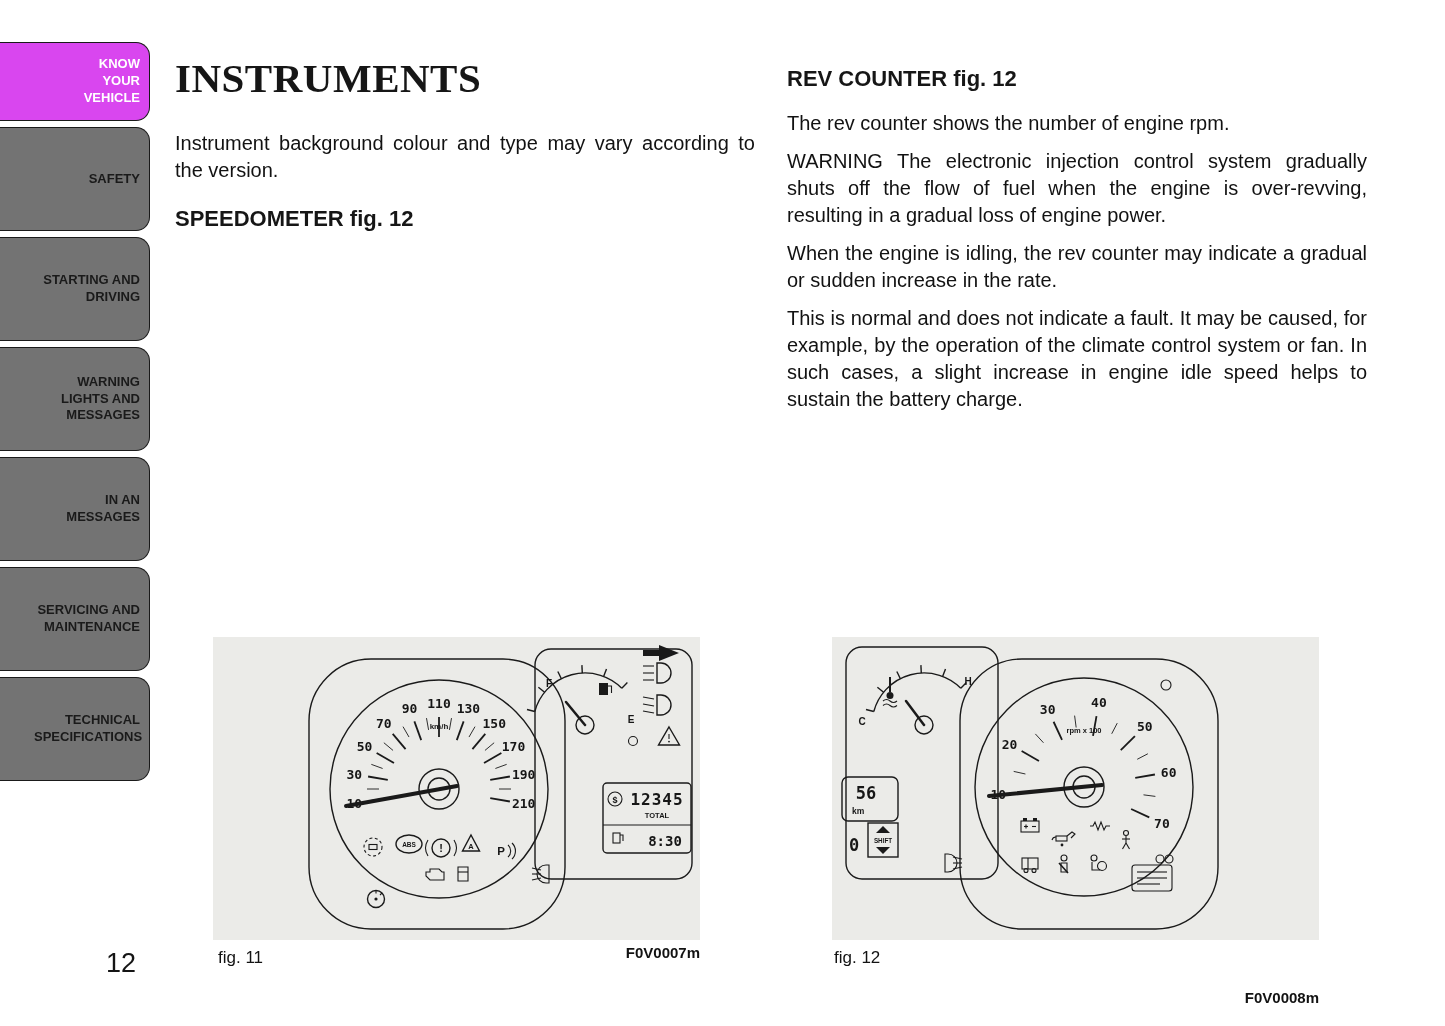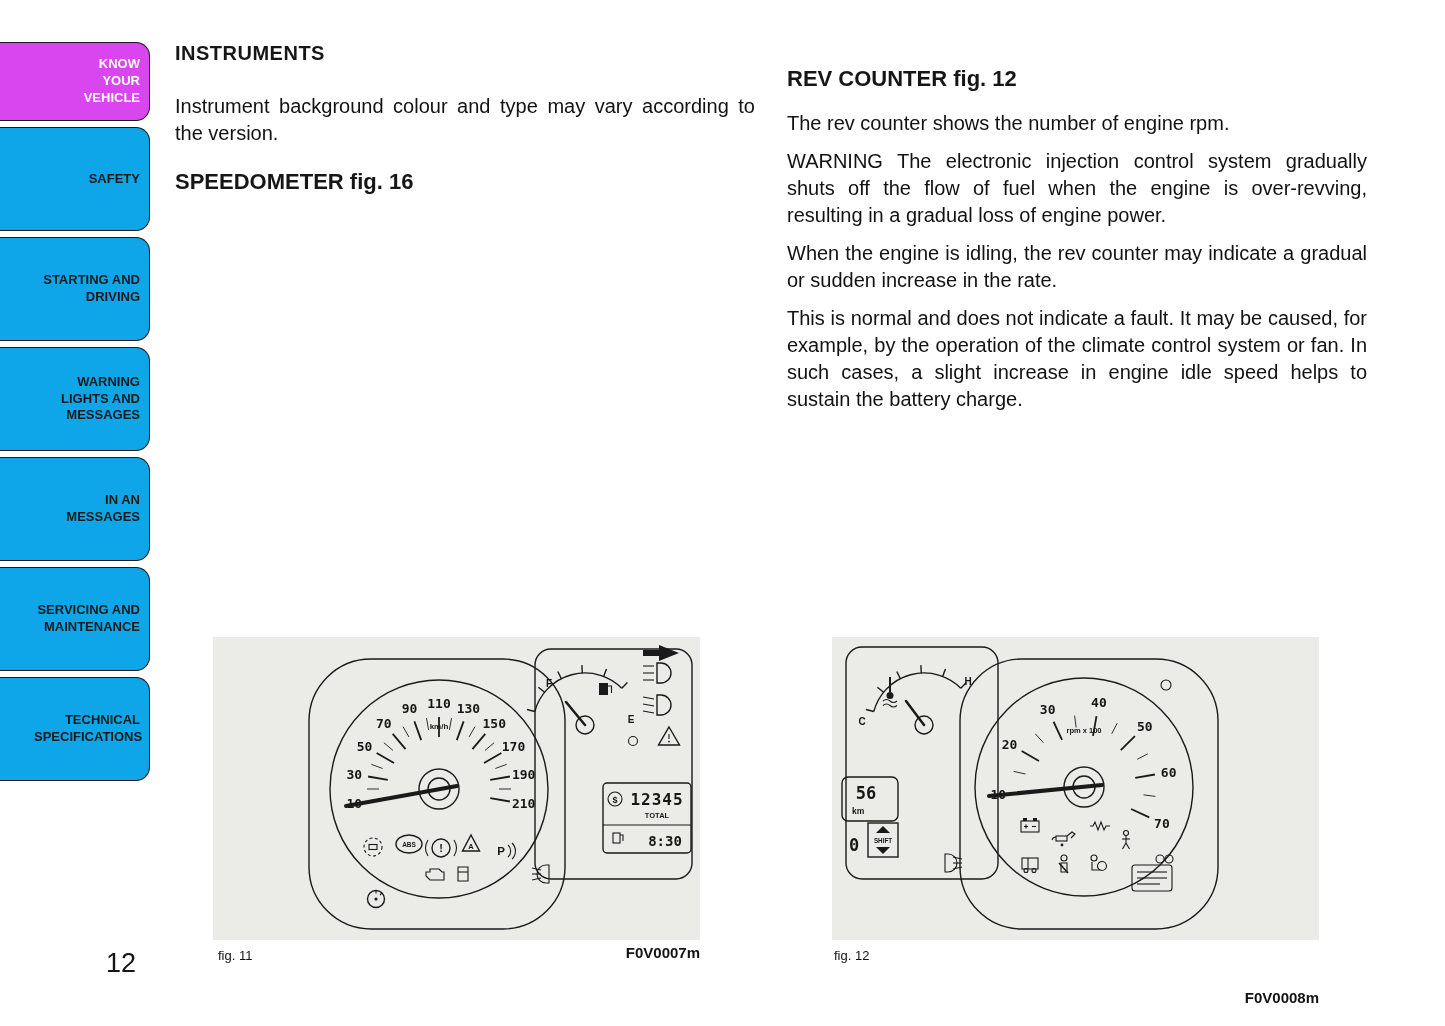--- a/index.html
+++ b/index.html
@@ -4,44 +4,44 @@
 <style>
   html,body{margin:0;padding:0;}
   body{
     width:1445px;height:1026px;position:relative;overflow:hidden;
     background:#ffffff;color:#151515;
     font-family:"Liberation Sans", sans-serif;
   }
   
   .sidebar{position:absolute;left:0;top:42px;width:150px;display:flex;flex-direction:column;gap:6px;}
   .tab{
-    height:104px;background:#0ea5e9;border:1.4px solid #1a1a1a;border-left:none;
+    height:104px;background:#737373;border:1.4px solid #1a1a1a;border-left:none;
     border-radius:0 14px 14px 0;display:flex;align-items:center;justify-content:flex-end;
     padding-right:9px;box-sizing:border-box;
   }
   .tab-label{
     font-size:13px;font-weight:bold;line-height:1.3;text-align:right;
     max-width:106px;color:#1a1a1a;
   }
   .tab.active{background:#d946ef;height:79px;}
   .tab.active .tab-label{color:#ffffff;max-width:64px;}
   .page-number{position:absolute;left:106px;top:948px;font-size:27px;font-weight:normal;}
   
   .col{position:absolute;top:38px;width:580px;}
   #left-col{left:175px;}
   #right-col{left:787px;top:42px;margin-top:24px;}
-  h1.doc-title{font-size:20px;margin:4px 0 28px 0;letter-spacing:.5px;color:#161616;}
+  h1.doc-title{font-size:41px;margin:16px 0 28px 0;letter-spacing:.5px;color:#161616;font-family:Liberation Serif, serif;}
   h2.doc-sub{font-size:22px;margin:22px 0 18px 0;color:#161616;}
   #right-col h2.doc-sub{margin-top:0;}
   p.body{font-size:20px;line-height:27px;text-align:justify;margin:0 0 11px 0;color:#121212;}
   
   .fig-panel{position:absolute;top:637px;width:487px;height:303px;background:#ebebe8;}
   #fig11-panel{left:213px;}
   #fig12-panel{left:832px;}
-  .fig-caption{position:absolute;top:948px;font-size:13px;color:#121212;}
+  .fig-caption{position:absolute;top:948px;font-size:17px;color:#121212;}
   #fig11-caption{left:218px;}
   #fig12-caption{left:834px;}
   .fig-code{position:absolute;top:944px;width:487px;text-align:right;font-size:15px;font-weight:bold;color:#121212;}
   #fig11-code{left:213px;}
   #fig12-code{left:832px;margin-top:45px;}
   svg.cluster{display:block;width:487px;height:303px;}
   svg.cluster .ln{stroke:#1a1a1a;fill:none;stroke-width:1.4;}
   svg.cluster .thin{stroke:#1a1a1a;fill:none;stroke-width:1.1;}
   svg.cluster text{fill:#161616;}
   .mono{font-family:"DejaVu Sans Mono", monospace;font-weight:bold;}
@@ -70,21 +70,21 @@
   </div>
   <div class="tab">
     <span class="tab-label">TECHNICAL SPECIFICATIONS</span>
   </div>
 </nav>
 <div class="page-number">12</div>
 
 <section class="col" id="left-col">
   <h1 class="doc-title">INSTRUMENTS</h1>
   <p class="body">Instrument background colour and type may vary according to the version.</p>
-  <h2 class="doc-sub">SPEEDOMETER fig. 16</h2>
+  <h2 class="doc-sub">SPEEDOMETER fig. 12</h2>
 </section>
 
 <section class="col" id="right-col">
   <h2 class="doc-sub">REV COUNTER fig. 12</h2>
   <p class="body">The rev counter shows the number of engine rpm.</p>
   <p class="body">WARNING The electronic injection control system gradually shuts off the flow of fuel when the engine is over-revving, resulting in a gradual loss of engine power.</p>
   <p class="body">When the engine is idling, the rev counter may indicate a gradual or sudden increase in the rate.</p>
   <p class="body">This is normal and does not indicate a fault. It may be caused, for example, by the operation of the climate control system or fan. In such cases, a slight increase in engine idle speed helps to sustain the battery charge.</p>
 </section>
 

